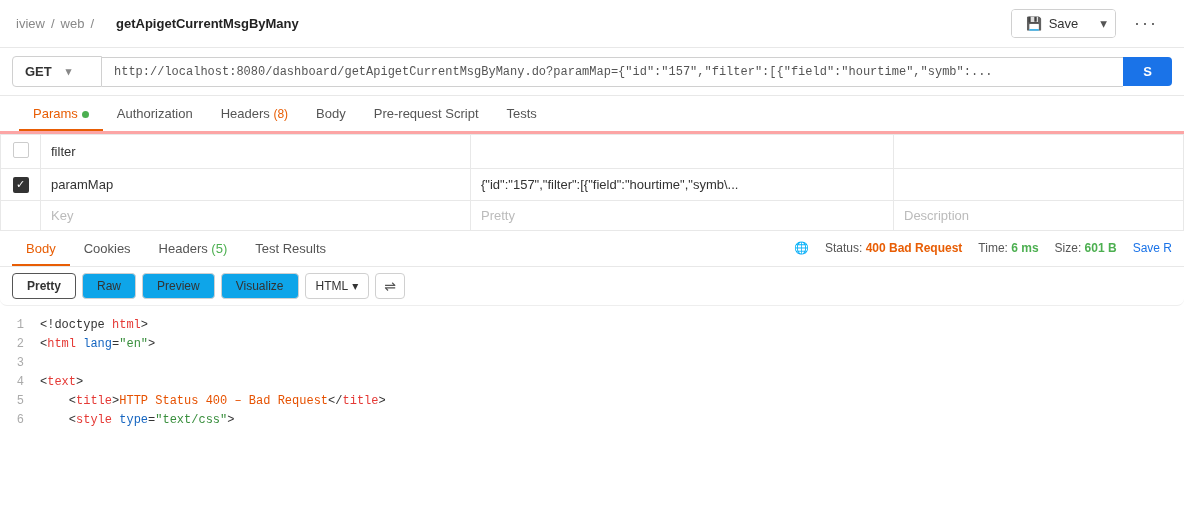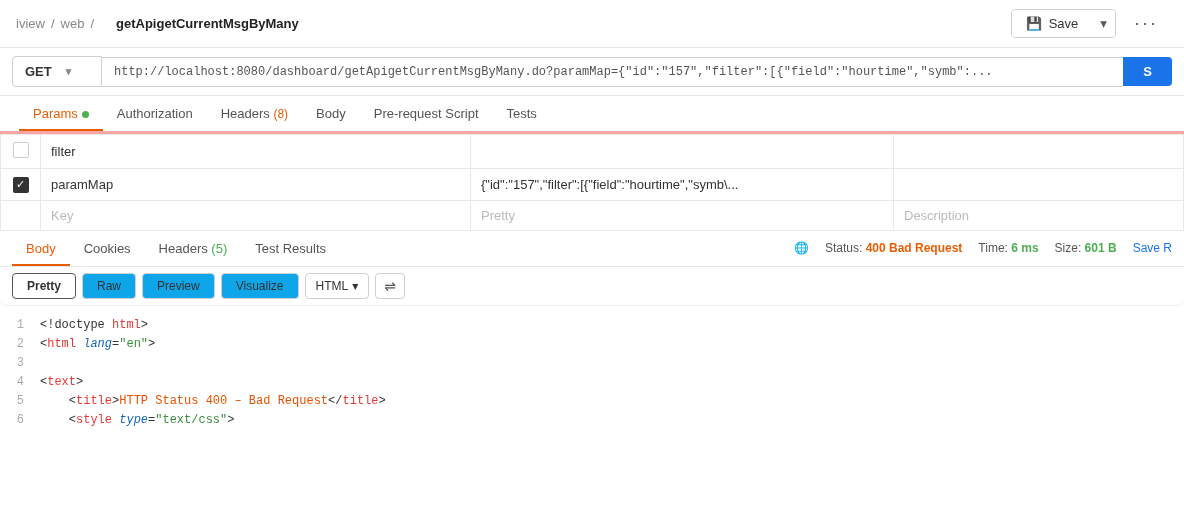--- a/index.html
+++ b/index.html
@@ -115,21 +115,21 @@
 
     
     .code-area {
       padding: 10px 0; font-family: 'Courier New', monospace; font-size: 12px;
       line-height: 1.6; overflow: auto; background: #fff;
     }
     .code-line { display: flex; align-items: flex-start; }
     .line-num { width: 40px; text-align: right; padding-right: 16px; color: #aaa; user-select: none; flex-shrink: 0; }
     .line-content { flex: 1; white-space: pre; }
     .c-red { color: #e53935; }
-    .c-attr { color: #1565c0; font-style: italic; }
+    .c-attr { color: #1565c0; }
     .c-val { color: #388e3c; }
     .c-orange { color: #e65100; }
   </style>
 </head>
 <body>
 
 <div class="top-bar">
   <div class="breadcrumb">
     <span>iview</span>
     <span>/</span>

